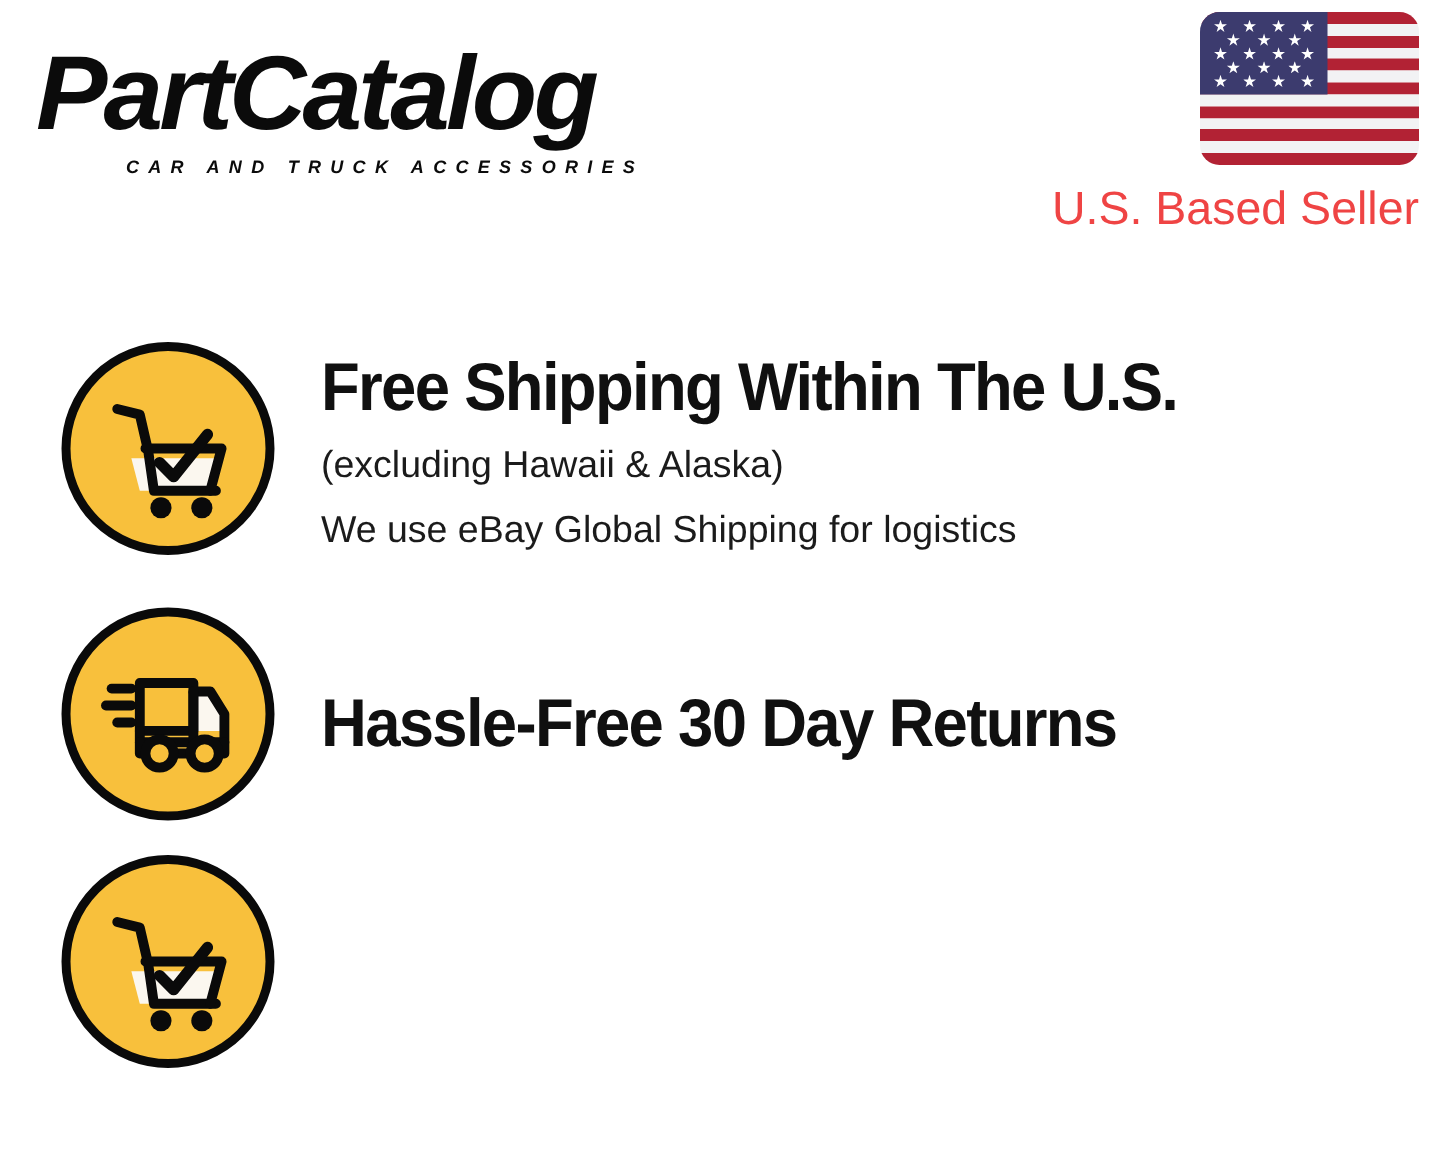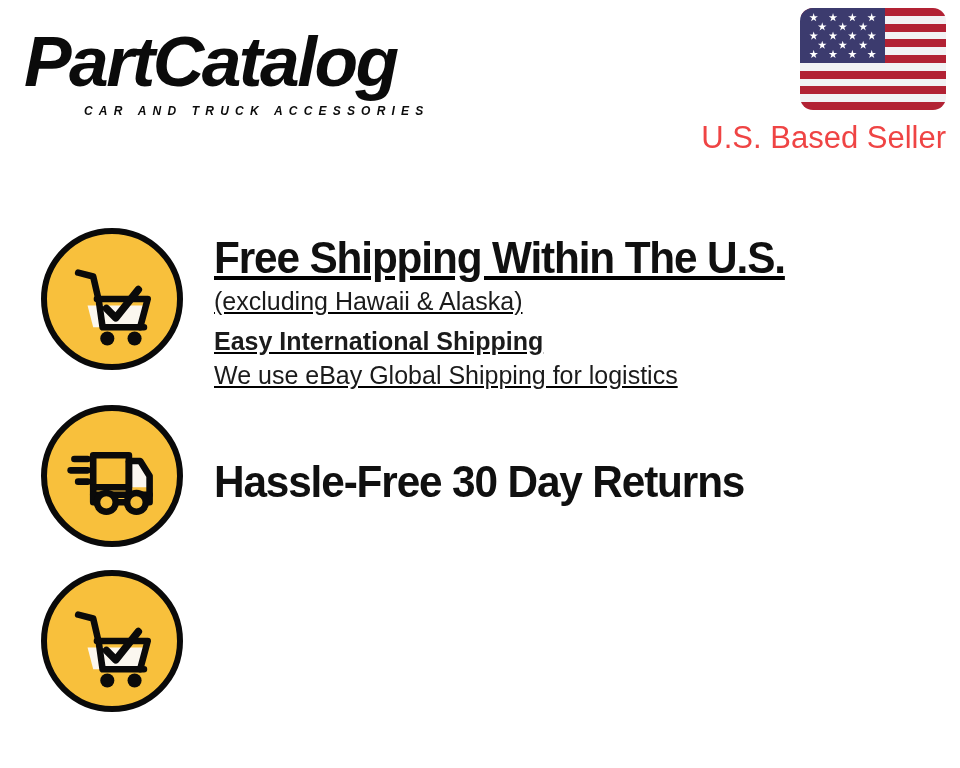--- a/index.html
+++ b/index.html
@@ -125,21 +125,21 @@
     position: absolute;
     left: 0;
     top: 228px;
     width: 960px;
   }
   .feature-row {
     position: relative;
     display: flex;
     align-items: flex-start;
   }
-  .feature-row.row-shipping { height: 164px; text-decoration: underline; }
+  .feature-row.row-shipping { height: 164px; }
   .feature-row.row-returns  { height: 166px; }
   .feature-row.row-sameday  { height: 150px; }
 
   .icon-badge {
     flex: 0 0 auto;
     margin-left: 41px;
     width: 142px;
     height: 142px;
     border-radius: 50%;
     background: #f8c03c;
@@ -183,21 +183,21 @@
     font-size: 25px;
     line-height: 34px;
     color: #1b1b1b;
     white-space: nowrap;
   }
   .subline.strong {
     font-weight: 700;
     margin-top: 6px;
   }
   .subline.plain {
-    margin-top: 0;
+    margin-top: 9px;
   }
 </style>
 </head>
 <body>
 
 <div class="banner">
 
   <div class="logo-block">
     <div class="logo-wordmark">PartCatalog</div>
     <div class="logo-tagline">CAR AND TRUCK ACCESSORIES</div>
@@ -263,21 +263,20 @@
           <path d="M14 22 L30 26 L36 52 L40 80 L84 80" fill="none" stroke="#0a0a0a" stroke-width="7" stroke-linecap="round" stroke-linejoin="round"></path>
           <path d="M34 50 L88 50 L80 80" fill="none" stroke="#0a0a0a" stroke-width="7" stroke-linecap="round" stroke-linejoin="round"></path>
           <path d="M44 60 L54 70 L78 40" fill="none" stroke="#0a0a0a" stroke-width="8" stroke-linecap="round" stroke-linejoin="round"></path>
           <circle cx="45" cy="92" r="7.5" fill="#0a0a0a"></circle>
           <circle cx="74" cy="92" r="7.5" fill="#0a0a0a"></circle>
         </svg>
       </div>
       <div class="feature-text">
         <div class="headline">Free Shipping Within The U.S.</div>
         <div class="subline plain">(excluding Hawaii &amp; Alaska)</div>
-        <div class="subline strong">Easy International Shipping</div>
         <div class="subline plain">We use eBay Global Shipping for logistics</div>
       </div>
     </div>
 
     <div class="feature-row row-returns">
       <div class="icon-badge">
         <svg viewBox="0 0 100 100" xmlns="http://www.w3.org/2000/svg">
           <path d="M68 36 L78 36 L88 52 L88 62 L68 62 Z" fill="#fbf7ef"></path>
           <rect x="30" y="28" width="38" height="34" fill="none" stroke="#0a0a0a" stroke-width="7" stroke-linejoin="round"></rect>
           <path d="M68 34 L80 34 L90 50 L90 70 L30 70 L30 62" fill="none" stroke="#0a0a0a" stroke-width="7" stroke-linecap="round" stroke-linejoin="round"></path>

